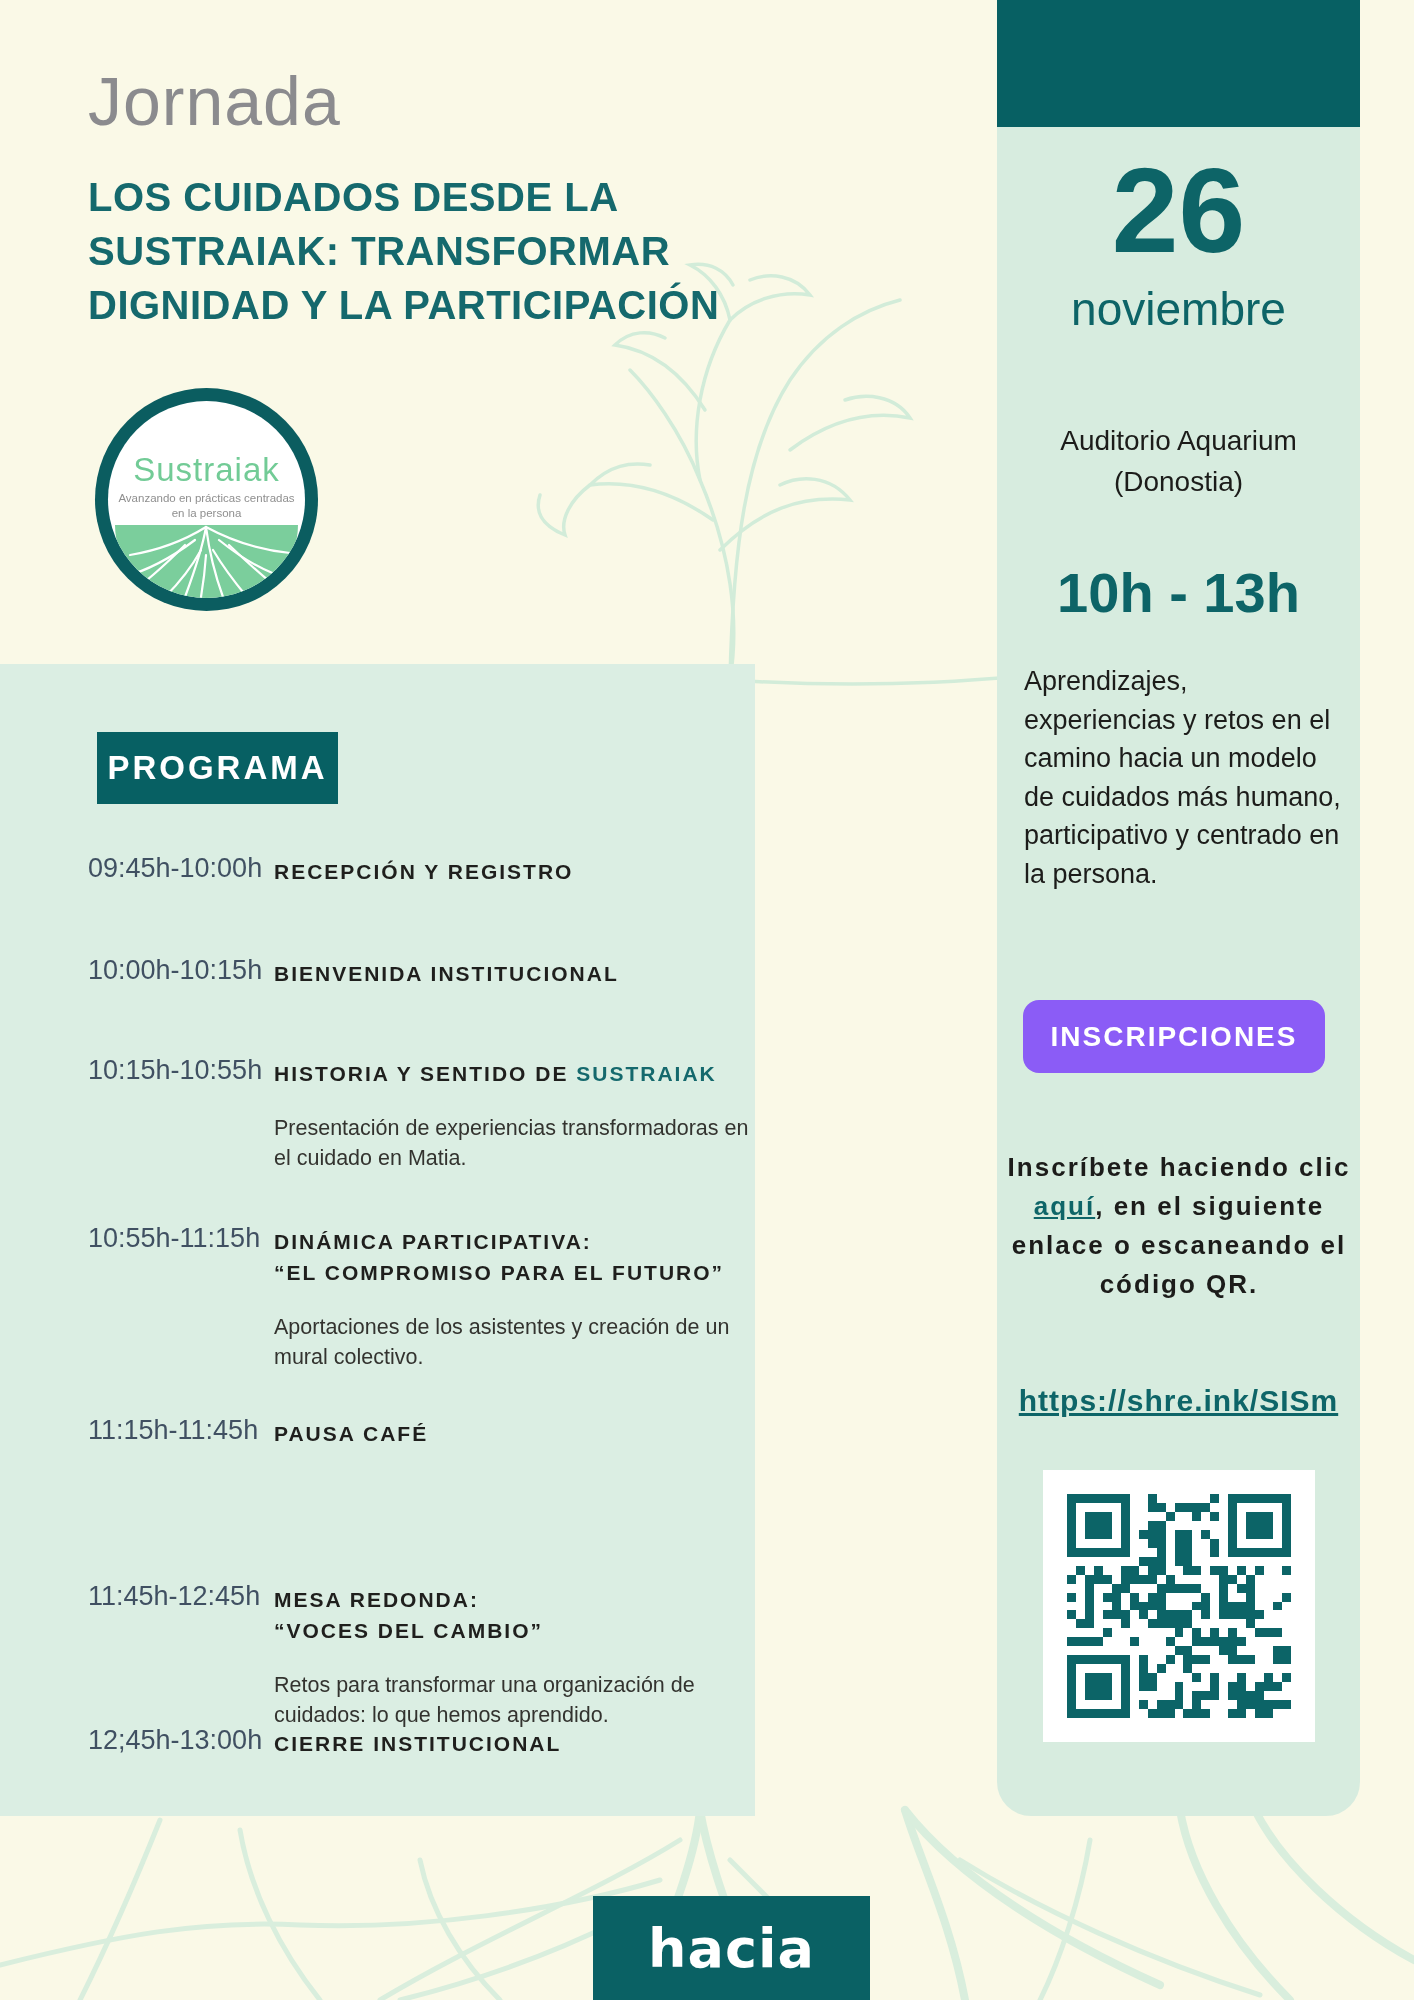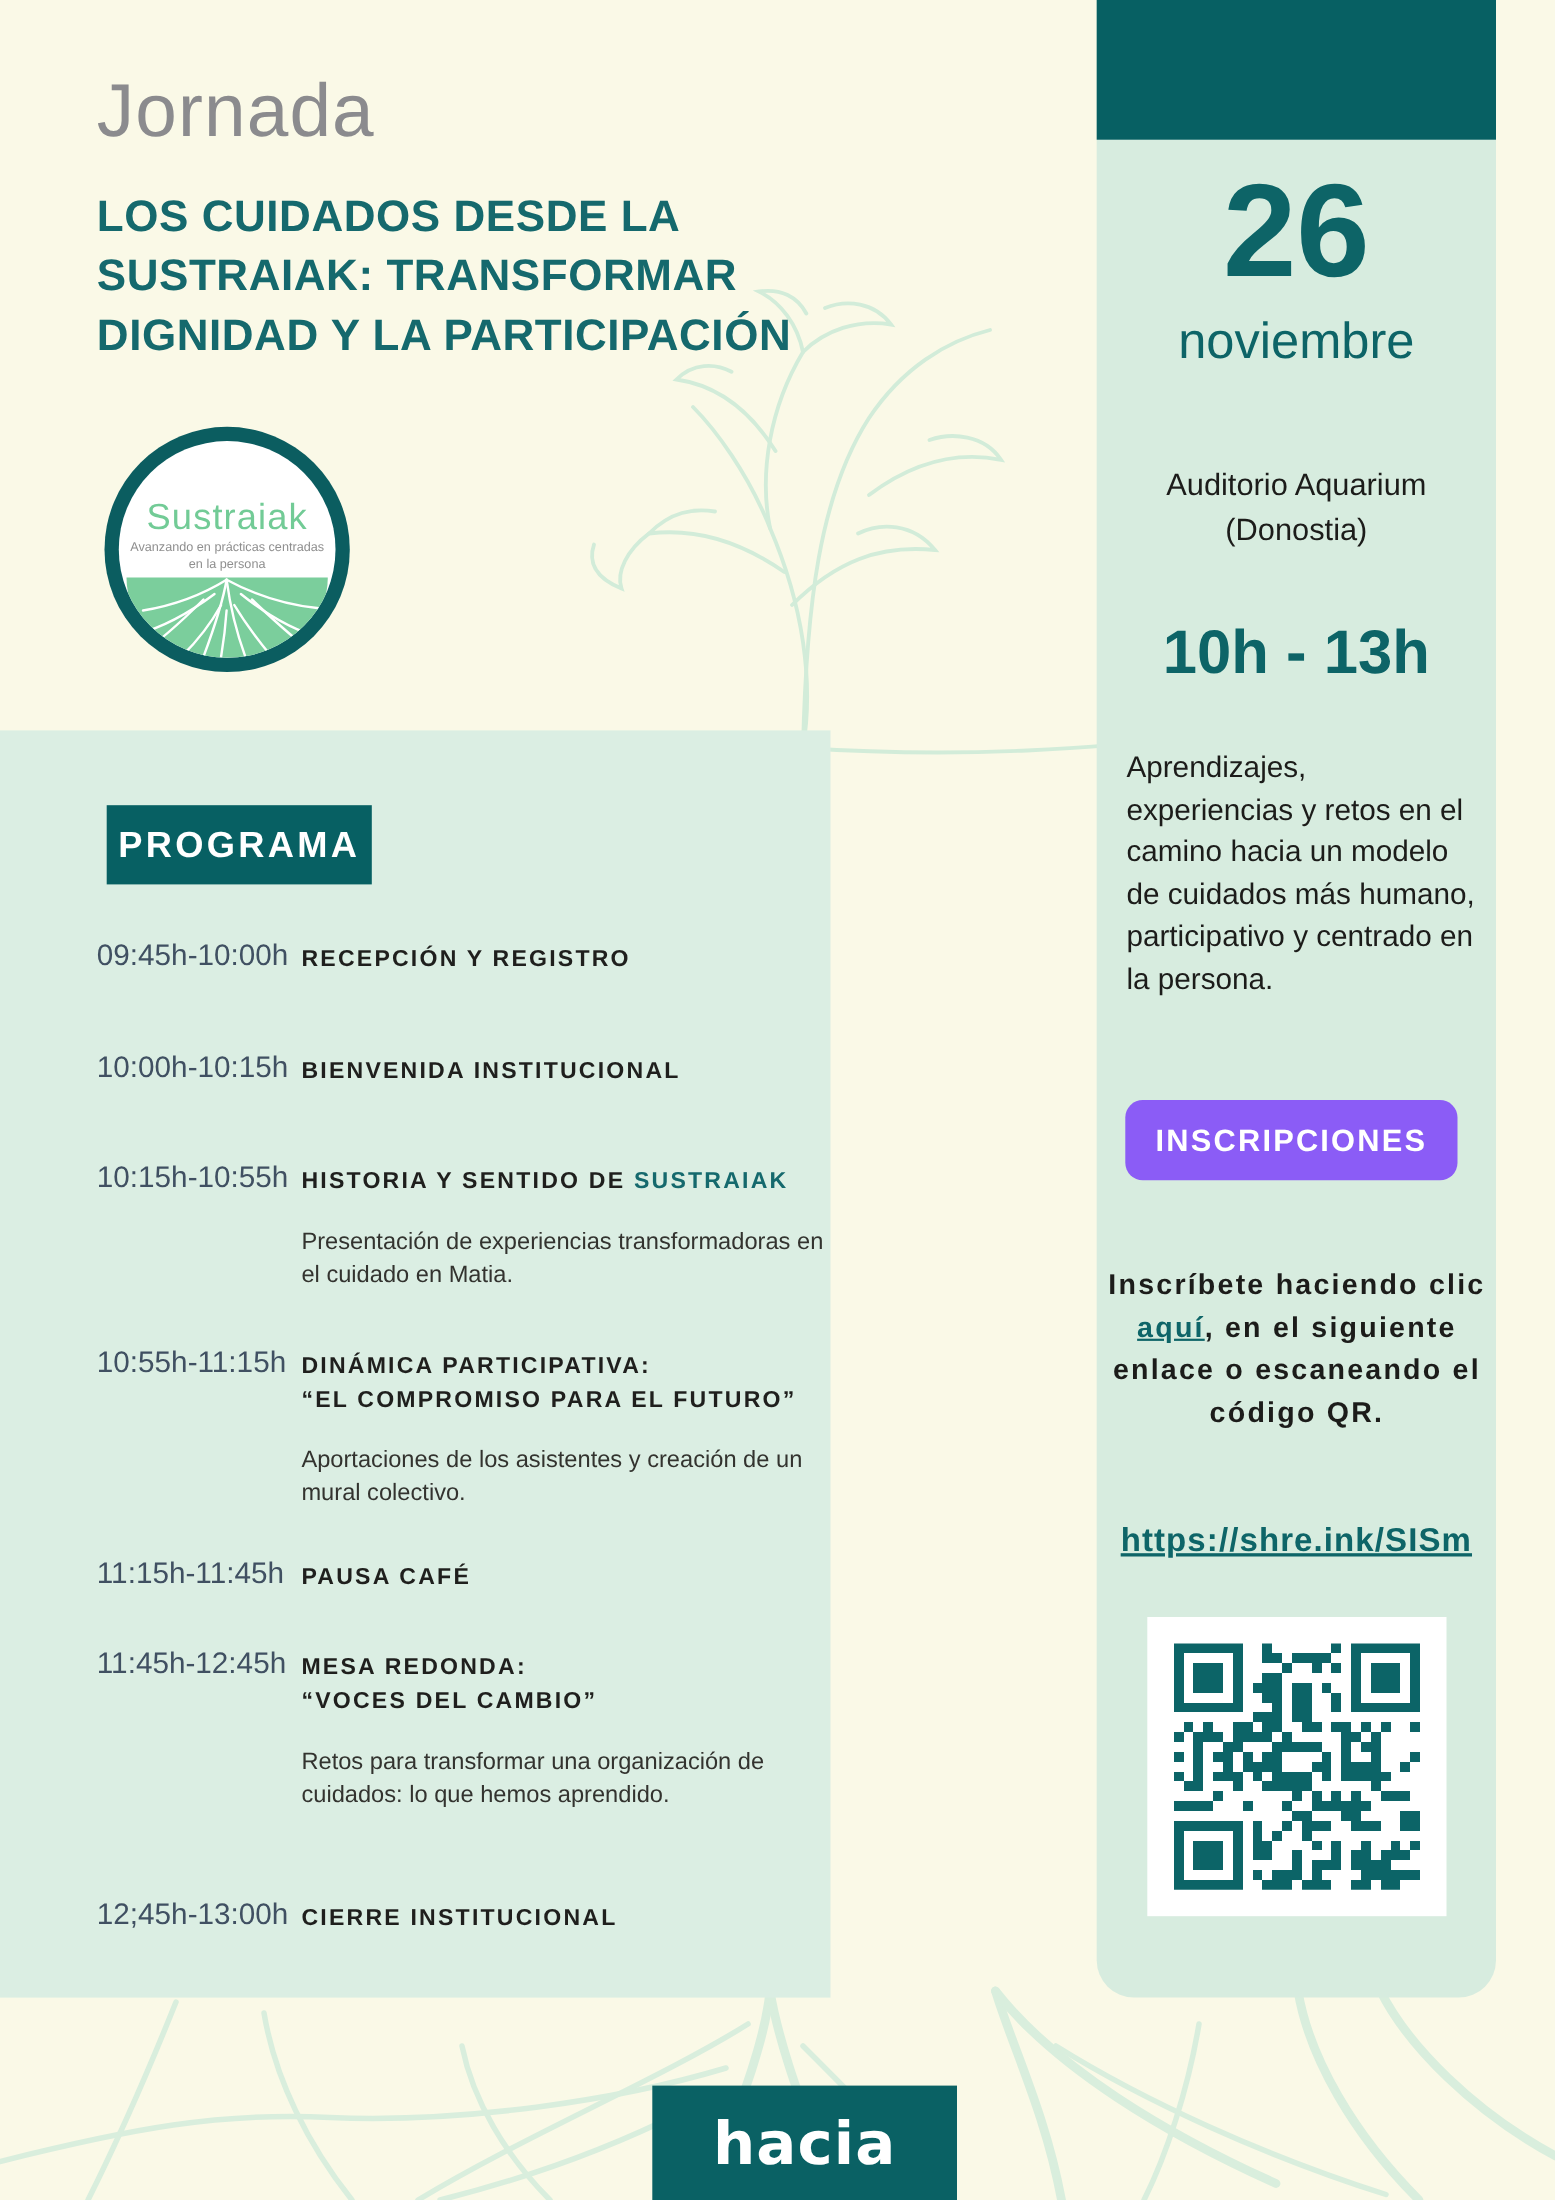--- a/index.html
+++ b/index.html
@@ -43,21 +43,21 @@
   .right-head{left:997px;top:0;width:363px;height:127px;background:#076063;z-index:2;}
   .day{left:997px;top:150px;width:363px;text-align:center;z-index:2;
         font-size:120px;line-height:120px;font-weight:bold;color:#0d6467;}
   .month{left:997px;top:282px;width:363px;text-align:center;z-index:2;
         font-size:46px;font-weight:normal;color:#0d6467;}
   .venue{left:997px;top:420px;width:363px;text-align:center;z-index:2;
         font-size:28px;line-height:41px;color:#1c1c1a;}
   .timerange{left:997px;top:560px;width:363px;text-align:center;z-index:2;
         font-size:56px;font-weight:bold;color:#0d6467;}
   .rdesc{left:1024px;top:662px;width:318px;z-index:2;
-        font-size:27px;line-height:38.5px;color:#1c1c1a;margin-top:16px;}
+        font-size:27px;line-height:38.5px;color:#1c1c1a;}
   .inscripciones{left:1023px;top:1000px;width:302px;height:73px;background:#8b5cf6;z-index:2;
         color:#fff;font-weight:bold;font-size:28px;letter-spacing:2px;
         display:flex;align-items:center;justify-content:center;border-radius:16px;}
   .cta{left:1002px;top:1148px;width:354px;text-align:center;z-index:2;
         font-size:26px;font-weight:bold;letter-spacing:2px;line-height:39px;color:#1c1c1a;}
   .cta a{color:#0e6568;text-decoration:underline;cursor:pointer;}
   .url{left:997px;top:1384px;width:363px;text-align:center;z-index:2;
         font-size:30px;font-weight:bold;}
   .url a{color:#0e6568;text-decoration:underline;cursor:pointer;letter-spacing:1px;margin-top:26px;}
   .qrbox{left:1043px;top:1470px;width:272px;height:272px;background:#fff;z-index:2;
@@ -181,21 +181,21 @@
   </div>
 </div>
 
 <div class="prow" style="top:1418px">
   <div class="ptime">11:15h-11:45h</div>
   <div class="pbody">
       <div class="ptitle">PAUSA CAFÉ</div>
     </div>
 </div>
 
-<div class="prow" style="top:1500px">
+<div class="prow" style="top:1584px">
   <div class="ptime">11:45h-12:45h</div>
   <div class="pbody">
     <div class="ptitle">
       <div>MESA REDONDA:</div>
       <div>“VOCES DEL CAMBIO”</div>
     </div>
     <div class="pdesc">Retos para transformar una organización de cuidados: lo que hemos aprendido.</div>
   </div>
 </div>
 

